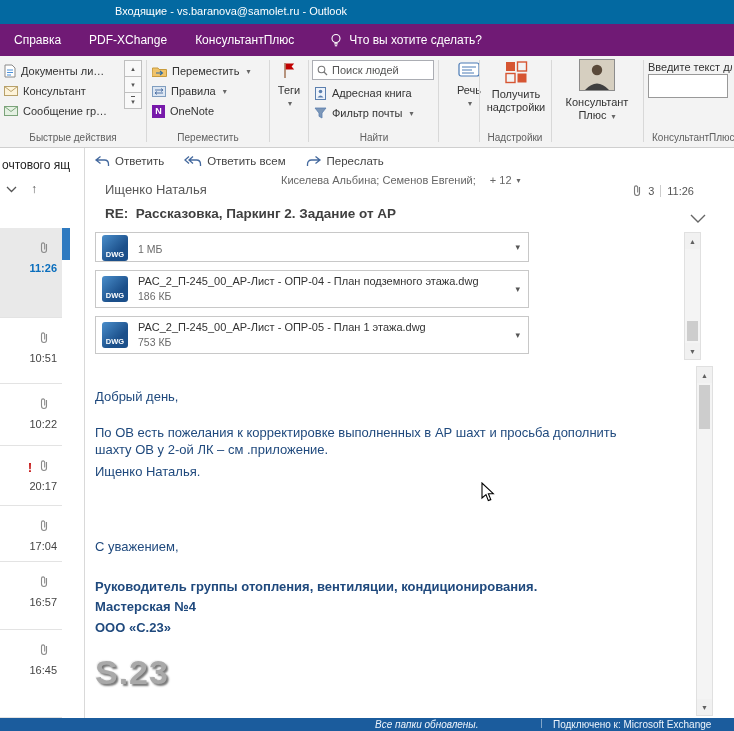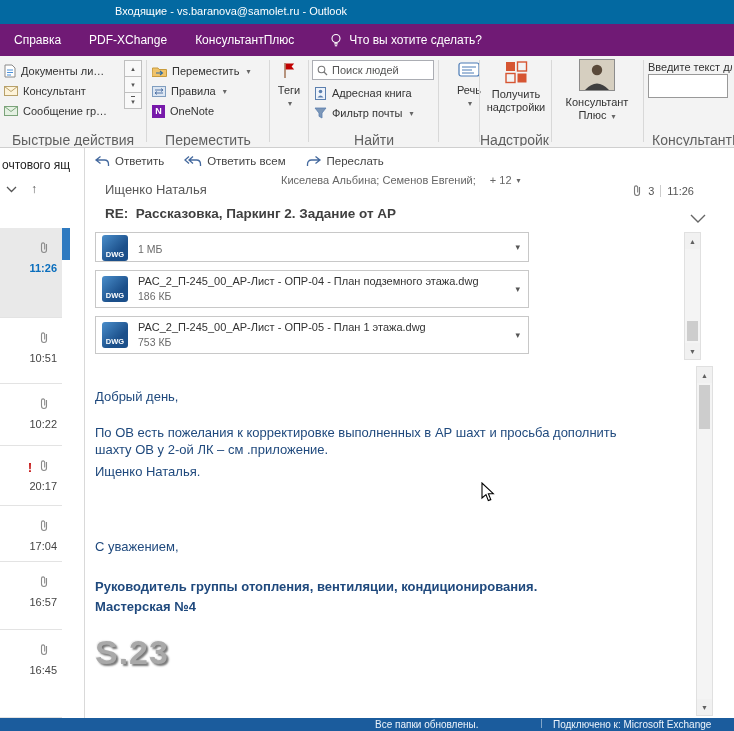--- a/index.html
+++ b/index.html
@@ -22,21 +22,21 @@
   .tab { font-size:12px; padding:8px 14px; white-space:nowrap; cursor:default; }
   .tellme { display:flex; align-items:center; gap:7px; font-size:12px; margin-left:22px; white-space:nowrap; }
   
   .ribbon-zone {
     position:absolute; top:56px; left:0; width:734px; height:92px;
     background:#f3f3f3; border-bottom:1px solid #cfcfcf;
   }
   .vsep { position:absolute; top:4px; height:82px; width:1px; background:#d8d8d8; }
   .rrow { position:absolute; height:18px; display:flex; align-items:center; gap:5px; font-size:11px; color:#333; white-space:nowrap; }
   .caret { font-size:8px; color:#666; margin-left:2px; }
-  .glabel { position:absolute; top:76px; height:14px; font-size:14px; color:#5f5f5f; text-align:center; overflow:hidden; white-space:nowrap; }
+  .glabel { position:absolute; top:76px; height:14px; font-size:10px; color:#5f5f5f; text-align:center; overflow:hidden; white-space:nowrap; }
   .bigbtn { position:absolute; top:0; height:74px; text-align:center; font-size:11px; color:#333; }
   .bigbtn .blabel { display:block; line-height:13px; white-space:nowrap; }
   .qs-scroll { position:absolute; left:124px; top:5px; width:18px; }
   .qs-scroll .qsb {
     width:18px; height:17px; border:1px solid #bfbfbf; background:#f9f9f9; margin-top:-1px;
     display:flex; align-items:center; justify-content:center; font-size:7px; color:#555;
   }
   .searchbox {
     position:absolute; left:312px; top:4px; width:122px; height:20px;
     background:#fff; border:1px solid #abadb3; display:flex; align-items:center; padding:0 4px; gap:4px;
@@ -402,20 +402,21 @@
       </div>
     </div>
 
     <div class="mailbody">
       <p style="margin-top:26px;">Добрый день,</p>
       <p style="margin-top:18px;">По ОВ есть пожелания к корректировке выполненных в АР шахт и просьба дополнить шахту ОВ у 2-ой ЛК – см .приложение.</p>
       <p style="margin-top:4px;">Ищенко Наталья.</p>
       <p style="margin-top:58px;">С уважением,</p>
       <p class="b" style="margin-top:22px;">Руководитель группы отопления, вентиляции, кондиционирования.</p>
       <p class="b" style="margin-top:3px;">Мастерская №4</p>
+      <p class="b" style="margin-top:3px;">ООО «С.23»</p>
       <div class="logo">
         <span>S.23</span>
       </div>
     </div>
   </div>
 
   <div class="sbar" style="left:684px; top:232px; height:128px;">
     <div class="sb-btn" style="top:0;">
         <span>▲</span>
       </div>
@@ -429,21 +430,21 @@
     <div class="sb-btn" style="top:0;">
         <span>▲</span>
       </div>
     <div class="sb-thumb" style="top:18px; height:44px;"></div>
     <div class="sb-btn" style="top:332px;">
         <span>▼</span>
       </div>
   </div>
 
   <div class="statusbar">
-    <span style="left:375px;">Все папки обновлены.</span>
+    <span style="left:375px;font-style:italic;">Все папки обновлены.</span>
     <span class="status-sep"></span>
     <span style="left:553px;">Подключено к:  Microsoft Exchange</span>
   </div>
 
   <svg class="cursor" width="14" height="21" viewBox="0 0 14 21">
     <path d="M1 1 L1 16 L5 12.6 L7.3 18.6 L9.8 17.6 L7.4 11.7 L12.3 11.7 Z" fill="#ffffff" stroke="#000" stroke-width="1.1"></path>
   </svg>
 
 </div>
 

